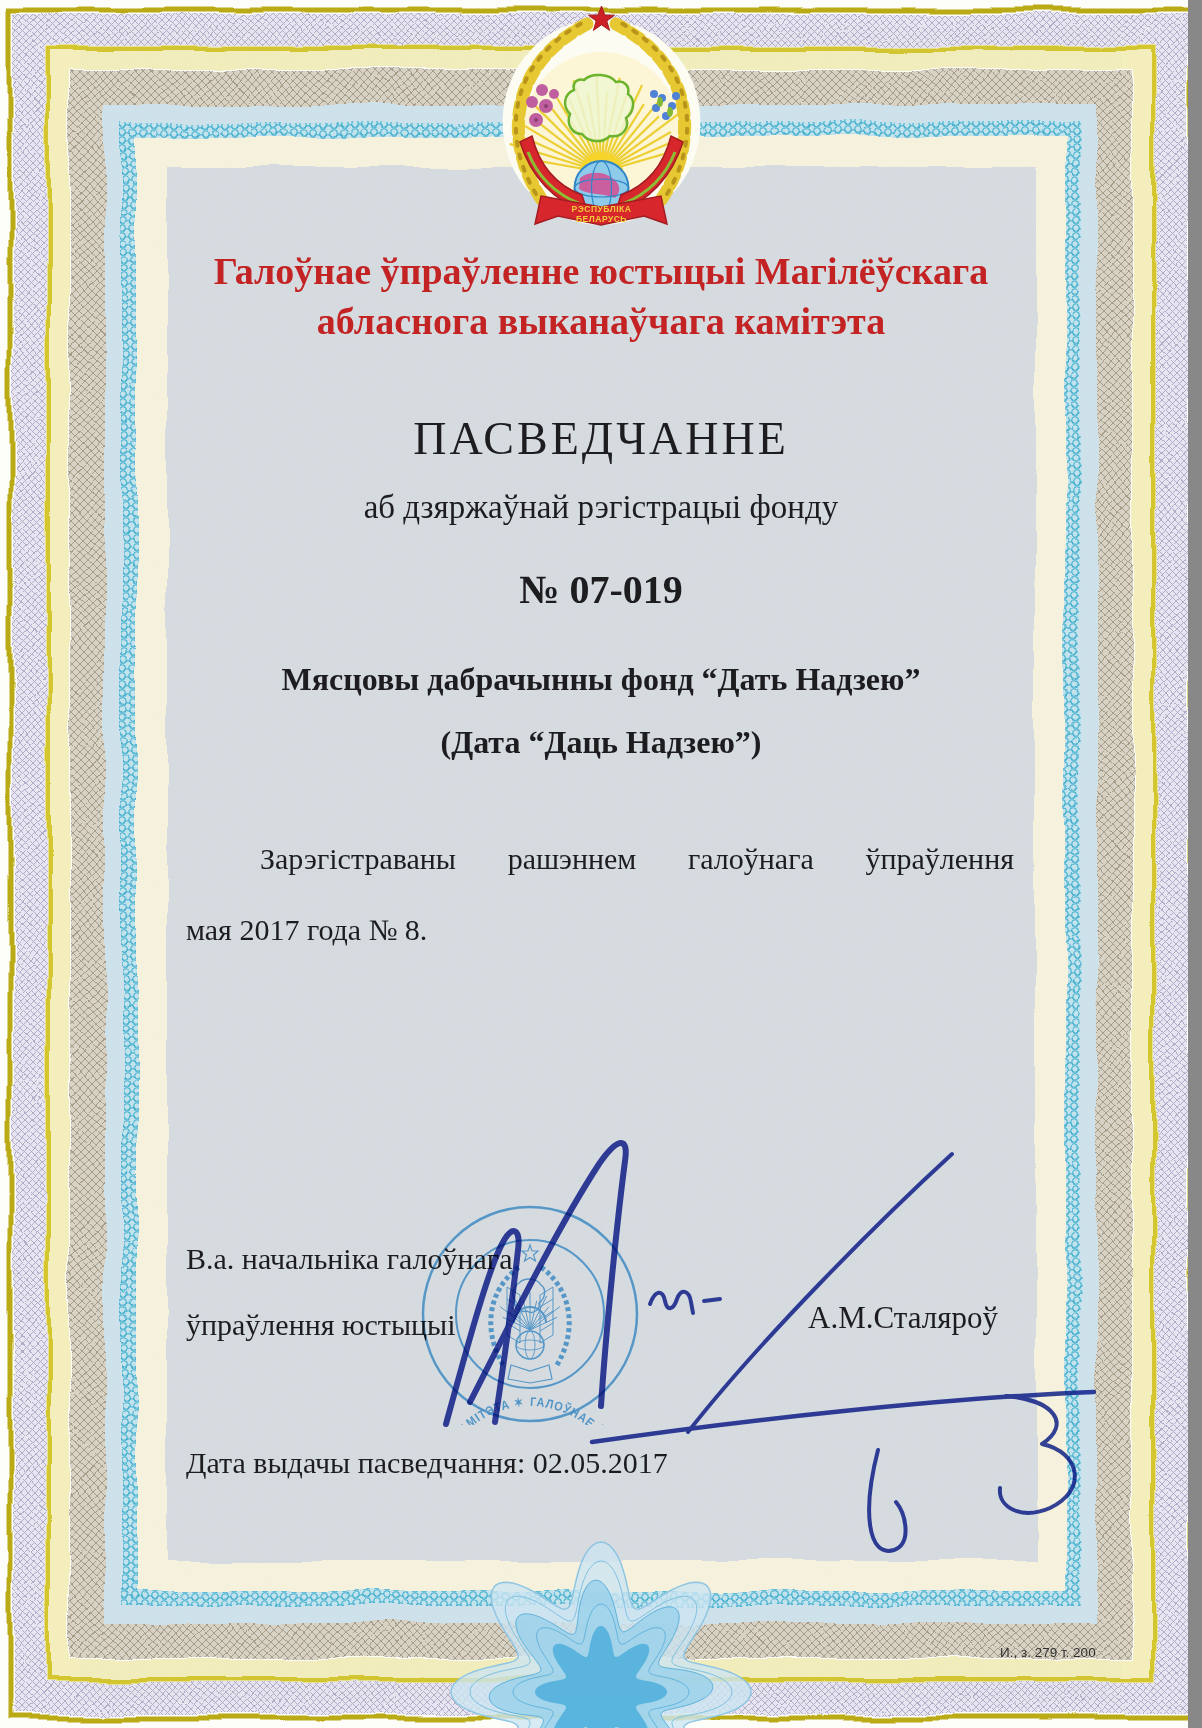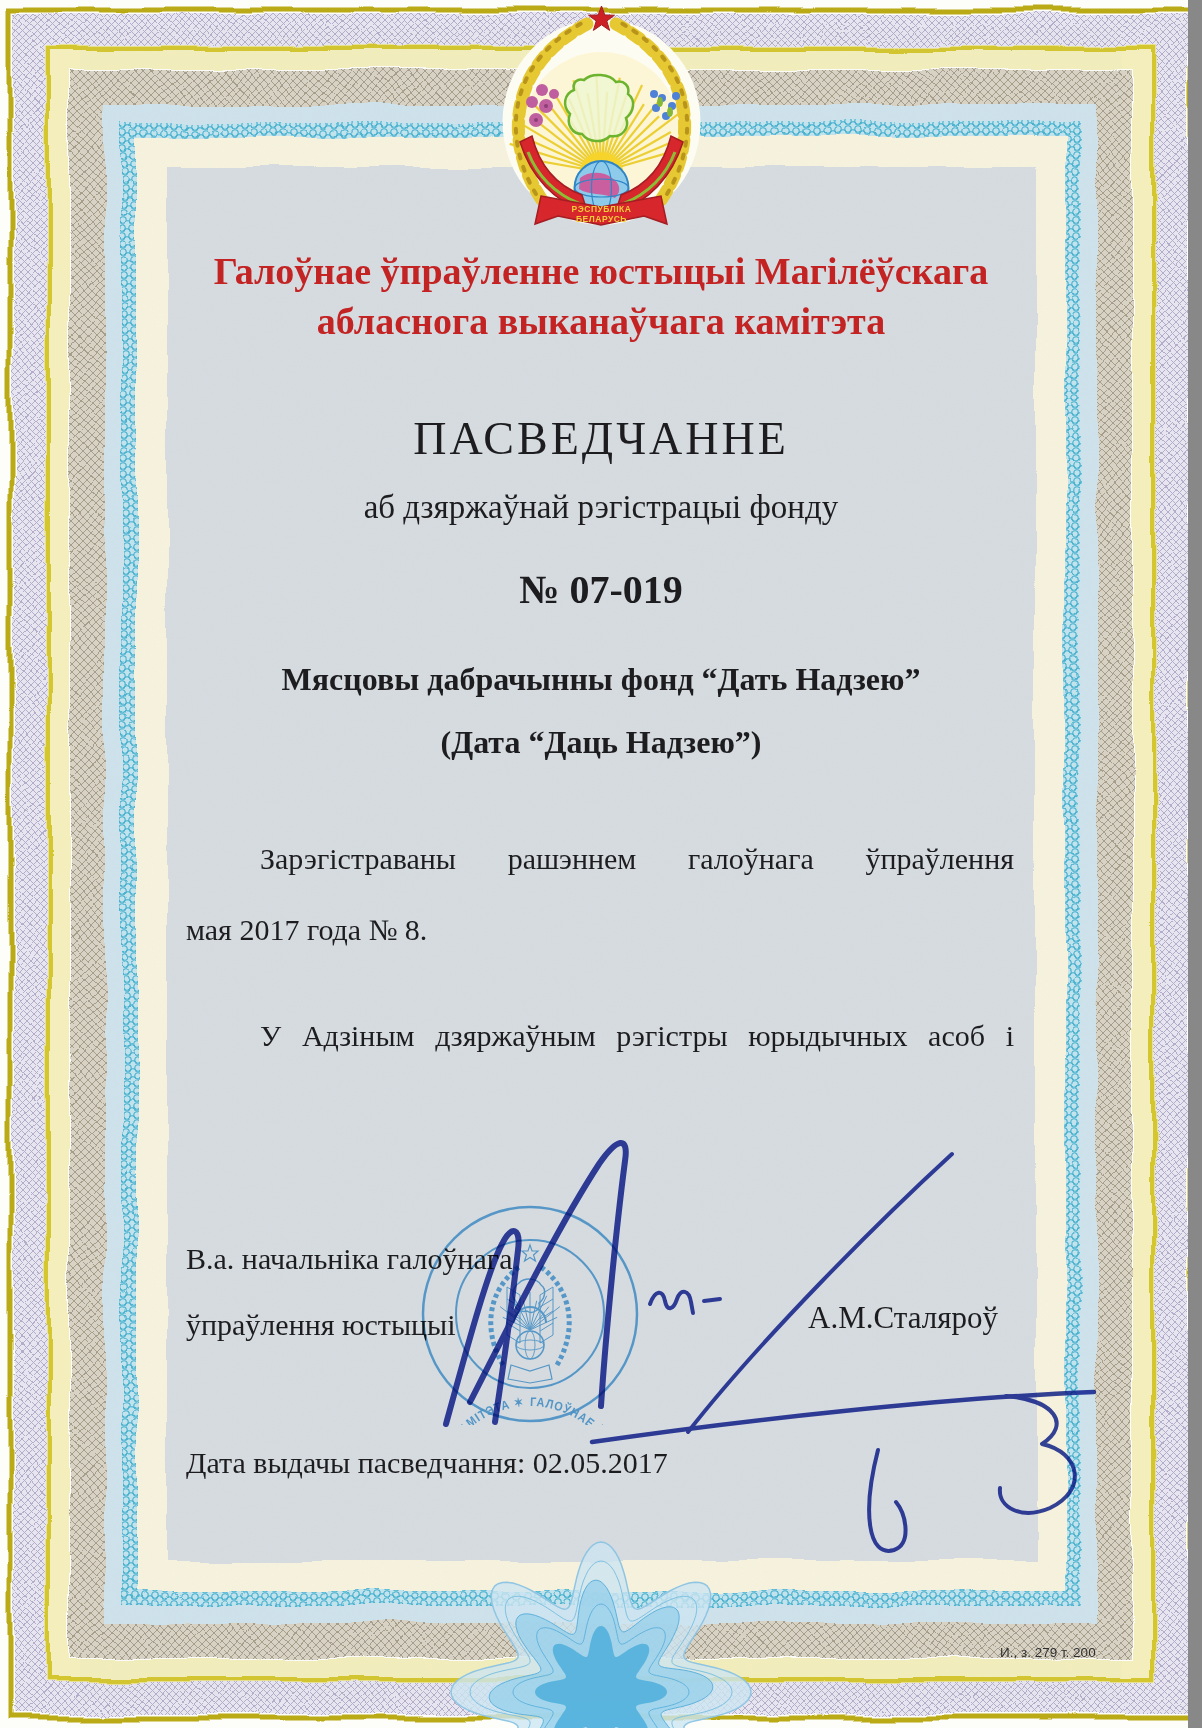--- a/index.html
+++ b/index.html
@@ -174,21 +174,20 @@
     <div>Мясцовы дабрачынны фонд “Дать Надзею”</div>
     <div>(Дата “Даць Надзею”)</div>
   </div>
 
   <div class="para p1">
     <div class="line just indent">Зарэгістраваны рашэннем галоўнага ўпраўлення</div>
     <div class="line">мая 2017 года № 8.</div>
   </div>
 
   <div class="para p2">
-    <div class="line just indent">У Адзіным дзяржаўным рэгістры юрыдычных асоб і</div>
   </div>
 
   <div class="tblock sigleft">
     <div>В.а.  начальніка галоўнага</div>
     <div>ўпраўлення юстыцыі</div>
   </div>
   <div class="tblock signame">А.М.Сталяроў</div>
 
   <svg class="stamp" width="222" height="222" viewBox="0 0 222 222">
     <defs>

